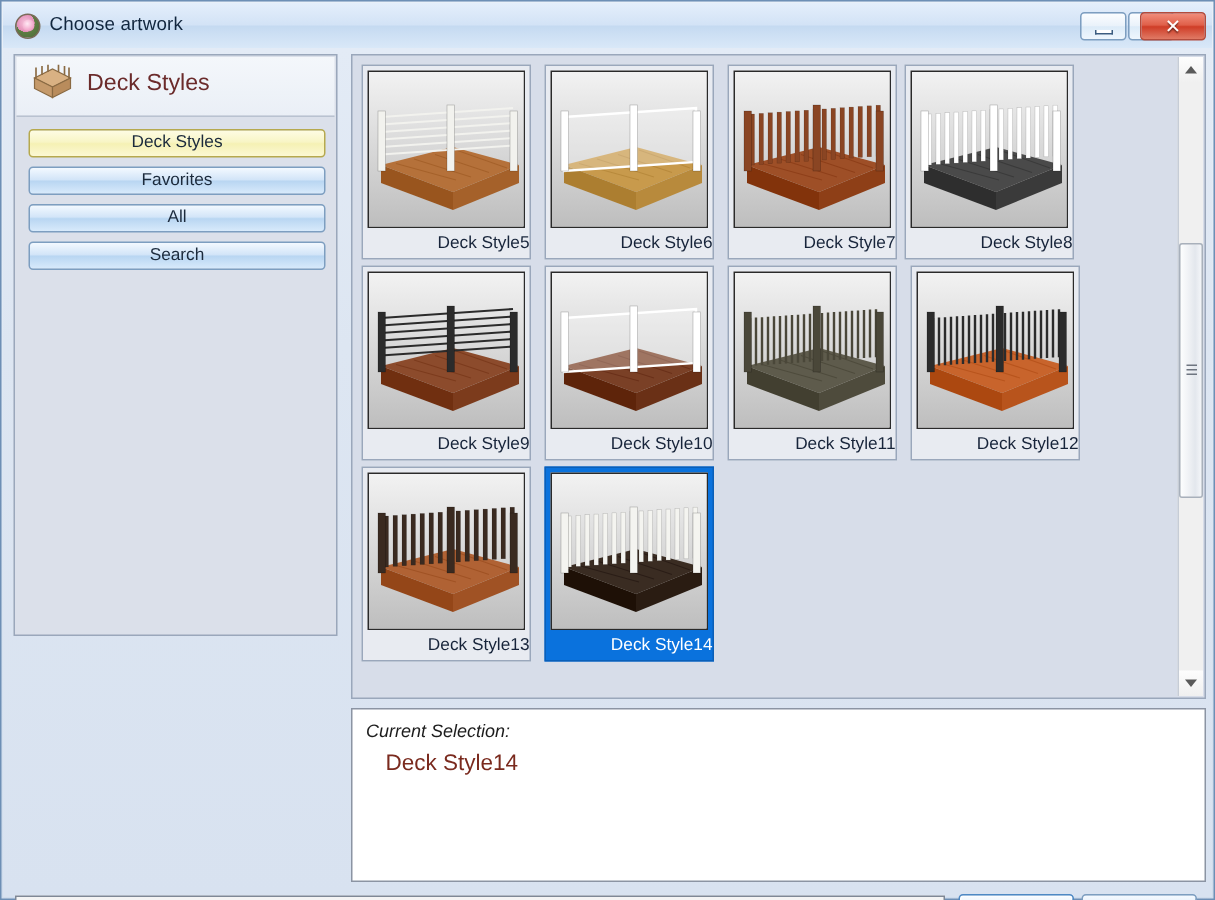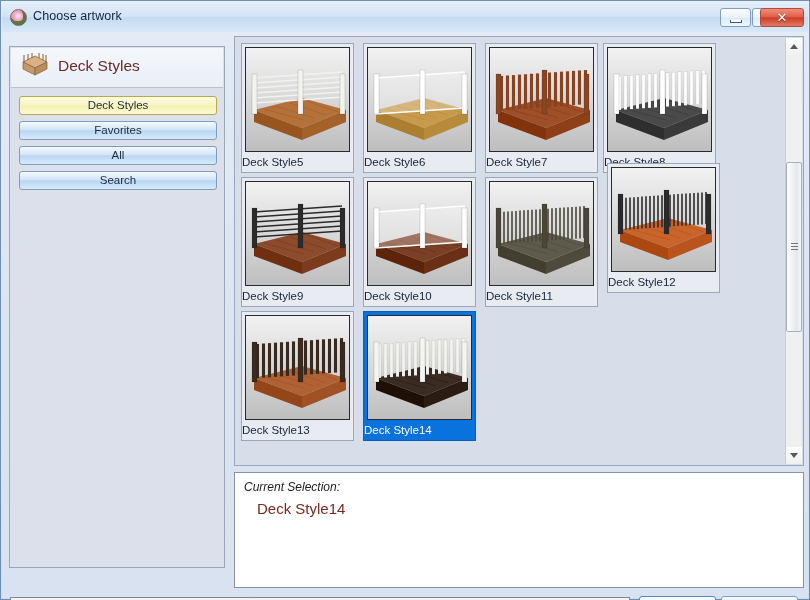--- a/index.html
+++ b/index.html
@@ -55,21 +55,21 @@
     text-align:center;line-height:17px;text-shadow:0 1px 1px rgba(0,0,0,.45);}
 
   
   #client{
     position:absolute;left:1px;top:31px;right:1px;bottom:1px;
     background:linear-gradient(180deg,#e3ebf6 0%,#dde6f2 35%,#d8e2f0 100%);
   }
 
   
   #sidebar{
-    position:absolute;left:7px;top:14px;width:216px;height:522px;
+    position:absolute;left:7px;top:4px;width:216px;height:388px;
     box-sizing:border-box;
     background:#dbe0ea;
     border:1px solid #9aa7bb;
     padding-left:40px;
   }
   #sidebar-header{
     position:absolute;left:1px;top:1px;right:1px;height:39px;
     background:linear-gradient(180deg,#f4f7fb 0%,#eaeff6 100%);
     border-bottom:1px solid #b9c2d0;
   }
@@ -115,21 +115,21 @@
   }
   .tile .thumb{
     position:absolute;left:3px;top:3px;width:105px;height:105px;
     border:1px solid #2a2a2a;
     box-sizing:border-box;
     overflow:hidden;
     background:#fff;
   }
   .tile .caption{
     position:absolute;left:0;right:0;bottom:2px;height:16px;line-height:16px;
-    text-align:left;font-size:11.5px;color:#17243a;
+    text-align:right;font-size:11.5px;color:#17243a;
     white-space:nowrap;overflow:hidden;
   }
   .tile.selected .caption{color:#ffffff;}
 
   
   #scrollbar{
     position:absolute;right:1px;top:1px;width:17px;bottom:1px;
     background:#f0f0f0;border-left:1px solid #c6ccd6;box-sizing:border-box;
   }
   .sb-arrow{
@@ -463,21 +463,21 @@
                 <line x1="82" y1="24.96" x2="82" y2="56.96" stroke="#4a4739" stroke-width="1.6"></line>
                 <line x1="86" y1="24.68" x2="86" y2="56.68" stroke="#4a4739" stroke-width="1.6"></line>
                 <line x1="90" y1="24.4" x2="90" y2="56.4" stroke="#4a4739" stroke-width="1.6"></line>
                 <line x1="94" y1="24.119999999999997" x2="94" y2="56.12" stroke="#4a4739" stroke-width="1.6"></line>
       <rect x="6" y="26" width="5" height="40" fill="#4a4739" stroke="rgba(0,0,0,.3)" stroke-width="0.4"></rect>
       <rect x="52" y="22" width="5" height="44" fill="#4a4739" stroke="rgba(0,0,0,.3)" stroke-width="0.4"></rect>
       <rect x="94" y="26" width="5" height="40" fill="#4a4739" stroke="rgba(0,0,0,.3)" stroke-width="0.4"></rect>
     </svg></div>
             <div class="caption">Deck Style11</div>
           </div>
-          <div class="tile" style="left: 370px; top: 124px; padding-left: 15px;">
+          <div class="tile" style="left: 370px; top: 138px; padding-left: 15px;">
             <div class="thumb"><svg viewBox="0 0 105 105" width="105" height="105" preserveAspectRatio="none">
       <defs>
         <linearGradient id="skyDeckStyle12" x1="0" y1="0" x2="0" y2="1">
           <stop offset="0" stop-color="#f2f2f2"></stop>
                     <stop offset="1" stop-color="#bdbdbd"></stop>
         </linearGradient>
       </defs>
       <rect x="0" y="0" width="105" height="105" fill="url(#skyDeckStyle12)"></rect>
       <polygon points="8,62 56,50 100,62 56,80" fill="#c8642c"></polygon>
       <polygon points="8,62 56,80 56,92 8,74" fill="#ac4810"></polygon>

